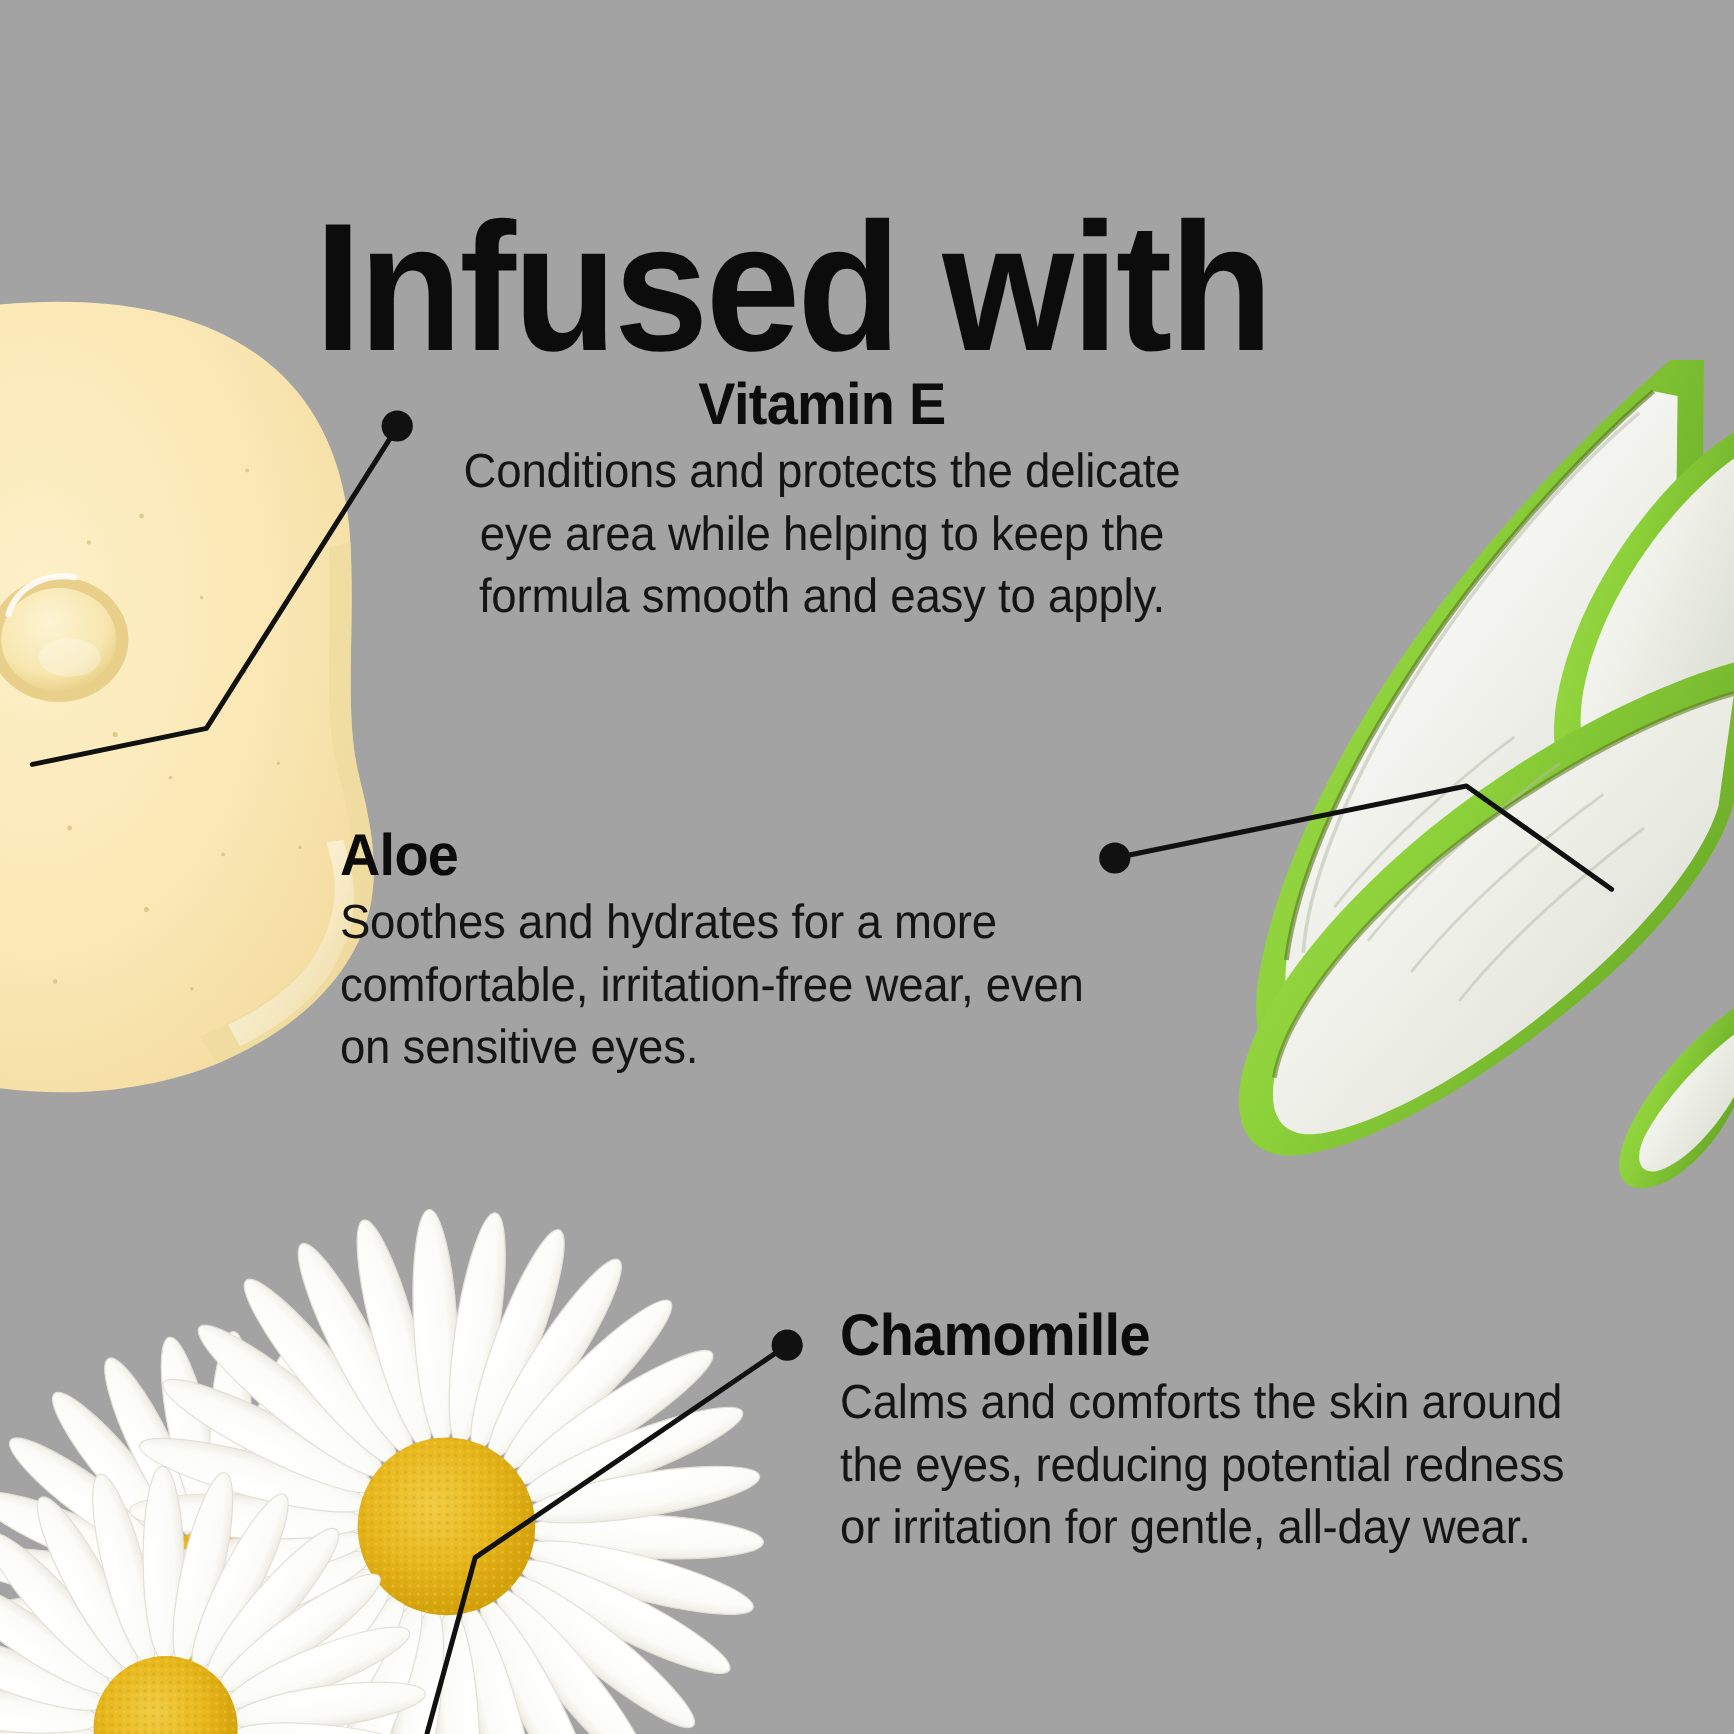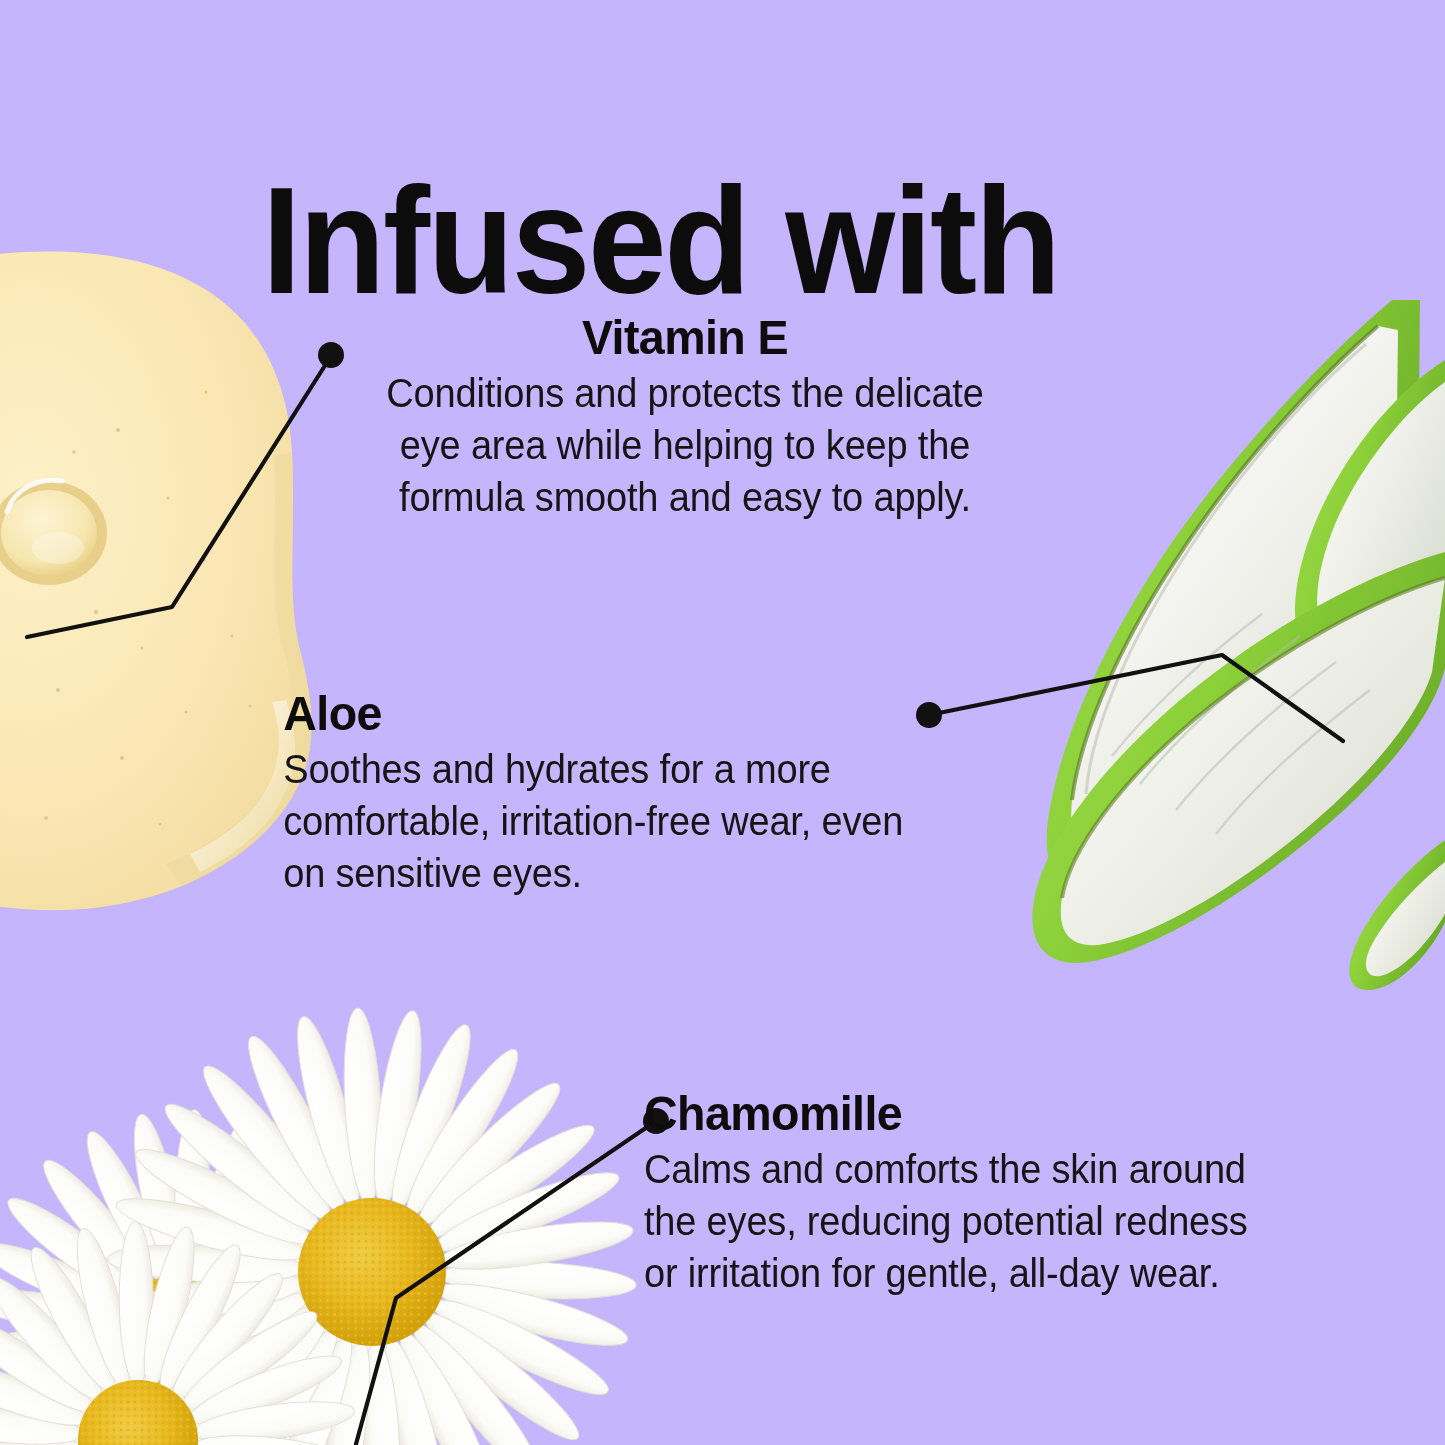--- a/index.html
+++ b/index.html
@@ -5,21 +5,21 @@
   html, body {
     margin: 0;
     padding: 0;
     background: #ffffff;
   }
   #canvas {
     position: relative;
     width: 1445px;
     height: 1445px;
     overflow: hidden;
-    background: #c4b5fd;
+    background: #a3a3a3;
     font-family: "Liberation Sans", sans-serif;
     -webkit-font-smoothing: antialiased;
   }
 
   
   .art-layer {
     position: absolute;
     left: 0; top: 0;
     width: 1445px;
     height: 1445px;
@@ -71,21 +71,21 @@
   }
 
   #block-vitamin-e   { left: 362px; top: 310px; width: 680px; text-align: center; }
   #block-vitamin-e h2 { transform-origin: left top; }
   #block-vitamin-e p  { transform-origin: left top; }
 
   #block-aloe        { left: 250px; top: 686px; width: 665px; text-align: left; }
   #block-aloe h2     { transform-origin: right top; }
   #block-aloe p      { transform-origin: right top; }
 
-  #block-chamomille  { left: 644px; top: 1086px; width: 670px; text-align: left; }
+  #block-chamomille  { left: 700px; top: 1086px; width: 670px; text-align: left; }
   #block-chamomille h2 { transform-origin: left top; }
   #block-chamomille p  { transform-origin: left top; }
 </style>
 </head>
 <body>
 
 <div id="canvas">
 
   <svg class="art-layer" viewBox="0 0 1445 1445" xmlns="http://www.w3.org/2000/svg">
     <defs>

